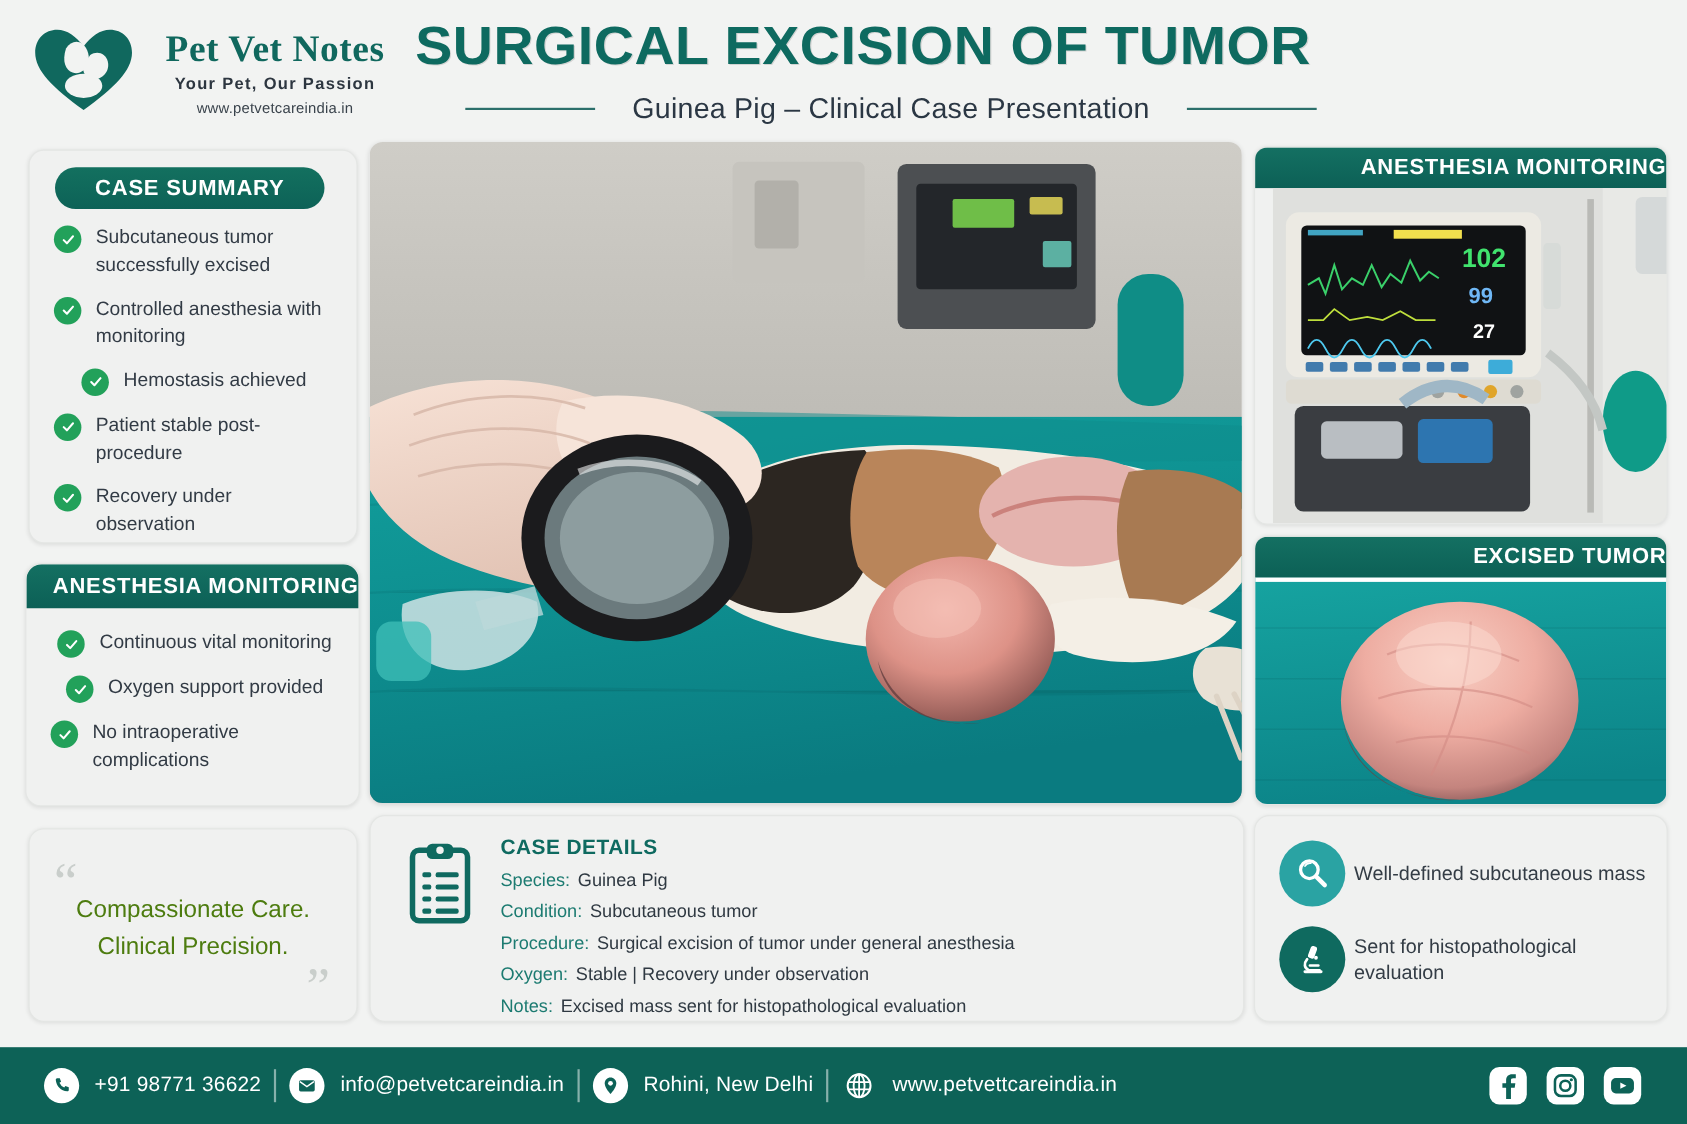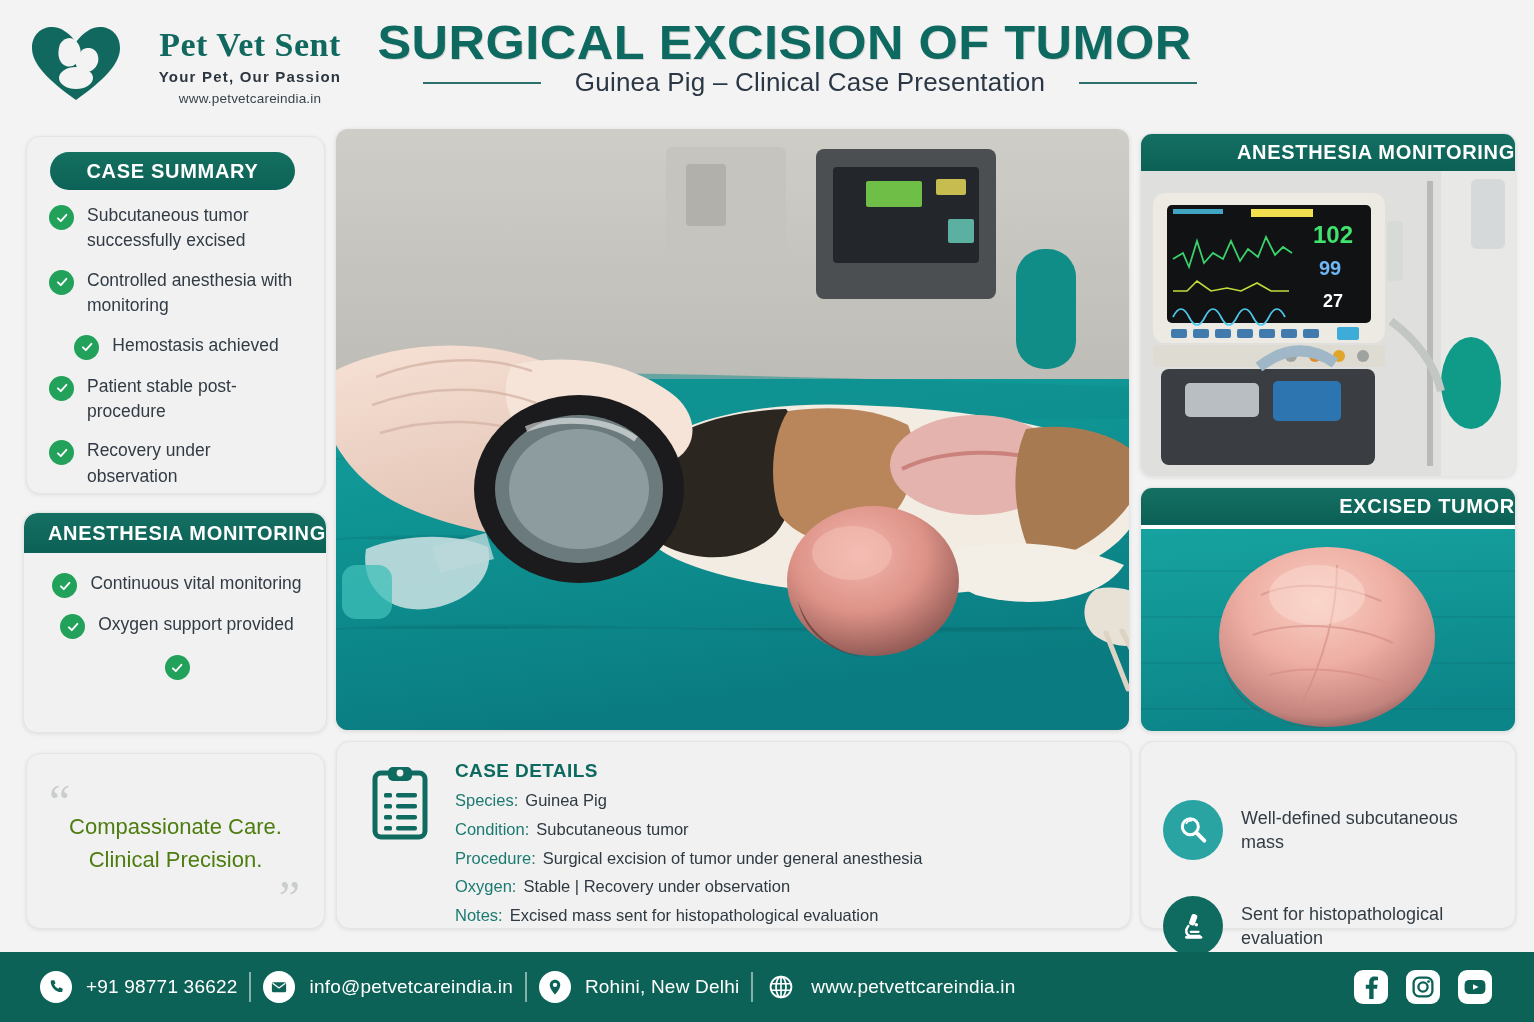--- a/index.html
+++ b/index.html
@@ -21,21 +21,21 @@
   .logo-tag{font-size:15px;font-weight:bold;color:#2d3640;letter-spacing:1.2px;margin-top:6px;}
   .logo-url{font-size:13.5px;color:#3a434c;margin-top:6px;letter-spacing:.2px;}
 
   .title-block{position:absolute;left:390px;top:18px;width:840px;text-align:left;}
   .main-title{
     font-family:"Liberation Sans Narrow","Liberation Sans",sans-serif;
     font-size:49px;font-weight:bold;color:#0e6a60;letter-spacing:0.5px;
     line-height:1;transform:scaleX(1.03);transform-origin:center;
     text-shadow:1px 1px 0 rgba(0,0,0,.13);
   }
-  .sub-row{display:flex;align-items:center;justify-content:center;gap:34px;}
+  .sub-row{display:flex;align-items:center;justify-content:center;gap:34px;margin-top:16px;}
   .sub-line{height:2px;background:#2c6f6b;width:118px;}
   .sub-title{font-size:26px;color:#2b3744;letter-spacing:.2px;white-space:nowrap;
     font-family:"Liberation Sans Narrow","Liberation Sans",sans-serif;}
 
   
   .card{position:absolute;background:#f0f1f0;border-radius:14px;
     box-shadow:0 1px 4px rgba(0,0,0,.09);border:1px solid #e4e6e4;}
   .pill-head{
     background:linear-gradient(180deg,#13705f 0%,#0d6257 100%);
     color:#fff;border-radius:22px;text-align:center;
@@ -80,28 +80,28 @@
   .cd-body{position:absolute;left:118px;top:18px;right:14px;}
   .cd-title{font-size:19px;font-weight:bold;color:#0e6a60;letter-spacing:.4px;margin-bottom:9px;
     font-family:"Liberation Sans Narrow","Liberation Sans",sans-serif;}
   .cd-row{display:flex;gap:7px;margin-bottom:9px;font-size:16.5px;line-height:1.2;}
   .cd-lbl{color:#1c7b71;white-space:nowrap;}
   .cd-val{color:#2f3942;}
 
   
   #anes-right-card{left:1140px;top:133px;width:374px;height:342px;overflow:hidden;border-radius:12px;}
   #anes-right-head{position:absolute;left:0;top:0;width:100%;height:37px;line-height:37px;}
-  #anes-right-photo{position:absolute;left:0;top:37px;width:100%;height:305px;overflow:hidden;}
+  #anes-right-photo{position:absolute;left:16px;top:37px;width:100%;height:305px;overflow:hidden;}
 
   #tumor-card{left:1140px;top:487px;width:374px;height:243px;overflow:hidden;border-radius:12px;}
   #tumor-head{position:absolute;left:0;top:0;width:100%;height:37px;line-height:37px;}
   #tumor-photo{position:absolute;left:0;top:37px;width:100%;height:206px;overflow:hidden;}
 
   #findings-card{left:1140px;top:741px;width:374px;height:186px;}
-  .find-item{display:flex;align-items:center;gap:18px;margin-bottom:18px;margin-top:36px;}
+  .find-item{display:flex;align-items:center;gap:8px;margin-bottom:18px;}
   .find-circle{flex:0 0 auto;width:60px;height:60px;border-radius:50%;
     display:flex;align-items:center;justify-content:center;}
   .find-txt{font-size:18px;color:#333c45;line-height:1.35;}
 
   
   #footer{position:absolute;left:0;top:952px;width:1534px;height:70px;background:#0d6257;}
   .f-inner{position:absolute;left:40px;top:0;height:70px;display:flex;align-items:center;gap:12px;}
   .f-item{display:flex;align-items:center;gap:14px;}
   .f-ic{width:32px;height:32px;border-radius:50%;background:#fff;
     display:flex;align-items:center;justify-content:center;flex:0 0 auto;}
@@ -126,21 +126,21 @@
     <div class="logo-wrap">
       <div class="logo-mark">
         <svg viewBox="0 0 92 78" width="92" height="78">
           <path d="M46 76 C18 56 2 40 2 24 C2 11 11 3 22 3 C31 3 39 9 46 18 C53 9 61 3 70 3 C81 3 90 11 90 24 C90 40 74 56 46 76 Z" fill="#10685e"></path>
           <path d="M30 20 C34 14 40 12 45 16 C50 20 52 28 50 34 C48 40 42 44 36 42 C30 40 26 32 30 20 Z" fill="#f2f3f2"></path>
           <path d="M52 26 C58 22 66 24 68 32 C70 40 64 48 56 48 C49 48 44 42 46 35 Z" fill="#f2f3f2"></path>
           <ellipse cx="46" cy="54" rx="17" ry="11" fill="#f2f3f2"></ellipse>
         </svg>
       </div>
       <div class="logo-text">
-        <div class="logo-name">Pet Vet Sent</div>
+        <div class="logo-name">Pet Vet Notes</div>
         <div class="logo-tag">Your Pet, Our Passion</div>
         <div class="logo-url">www.petvetcareindia.in</div>
       </div>
     </div>
 
     <div class="title-block">
       <div class="main-title">SURGICAL EXCISION OF TUMOR</div>
       <div class="sub-row">
         <div class="sub-line"></div>
         <div class="sub-title">Guinea Pig – Clinical Case Presentation</div>
@@ -213,20 +213,21 @@
             </svg>
           </span>
           <span class="chk-txt">Oxygen support provided</span>
         </div>
         <div class="chk-item">
           <span class="chk">
             <svg viewBox="0 0 24 24">
               <path d="M5 12.5 L10 17.5 L19.5 6.5" stroke="#ffffff" stroke-width="3.2" fill="none" stroke-linecap="round" stroke-linejoin="round"></path>
             </svg>
           </span>
+          <span class="chk-txt">No intraoperative complications</span>
         </div>
       </div>
   </div>
 
   <div class="card" id="quote-card">
     <div class="q-mark" id="q-open">“</div>
     <div class="q-text">
       <div>Compassionate Care.</div>
       <div>Clinical Precision.</div>
     </div>

